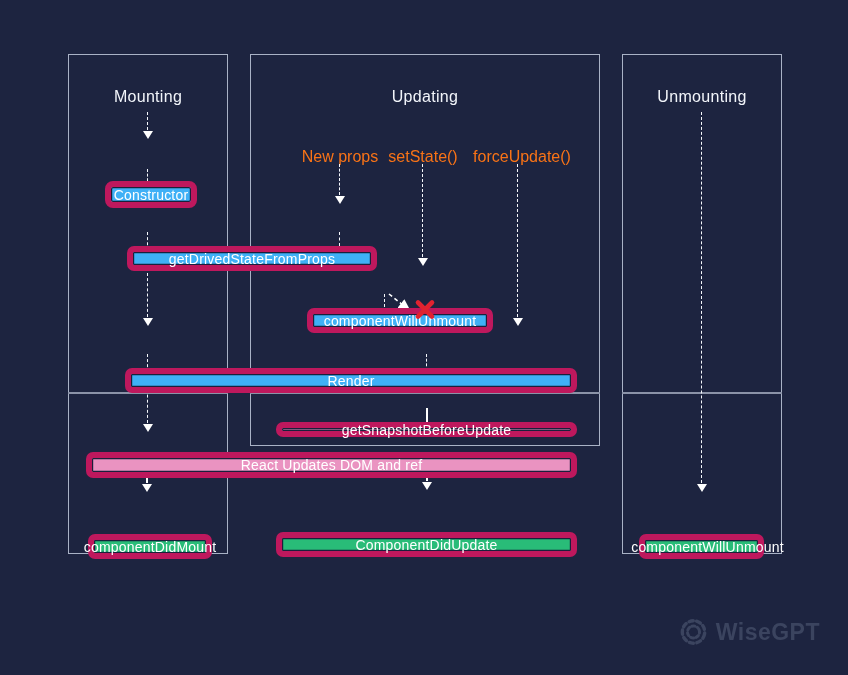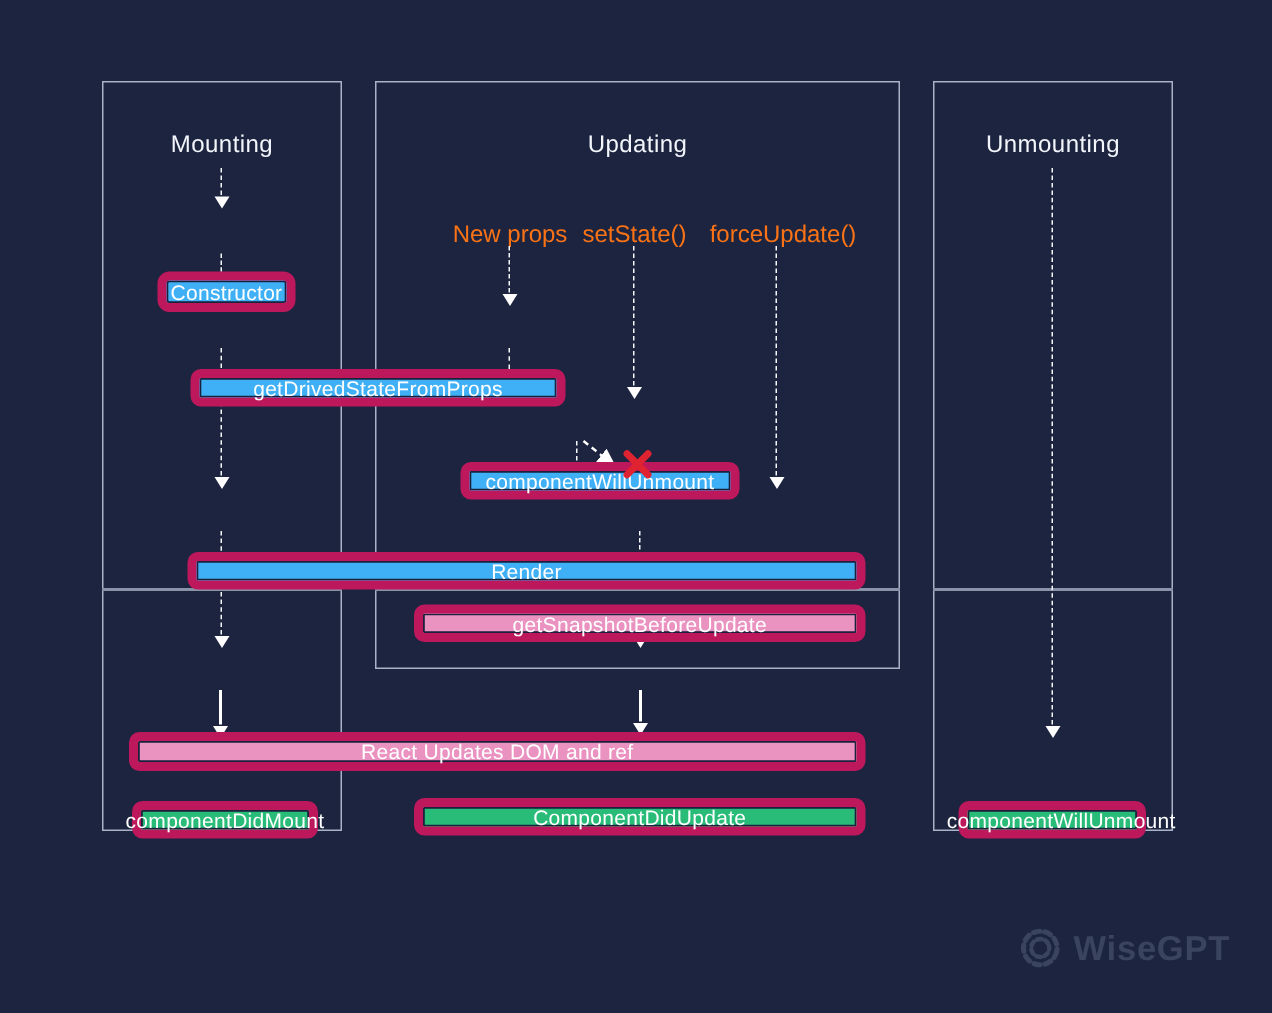--- a/index.html
+++ b/index.html
@@ -106,22 +106,22 @@
 
   <svg class="red-x" style="left:414px;top:299px;" width="22" height="21">
     <line x1="4" y1="3.5" x2="18" y2="17.5" stroke="#e02330" stroke-width="4.6" stroke-linecap="round"></line>
     <line x1="18" y1="3.5" x2="4" y2="17.5" stroke="#e02330" stroke-width="4.6" stroke-linecap="round"></line>
   </svg>
 
   <div class="node blue" style="left:105px;top:141px;width:92px;height:27px;border-radius:8px;">Constructor</div>
   <div class="node blue" style="left:127px;top:206px;width:250px;height:25px;">getDrivedStateFromProps</div>
   <div class="node blue" style="left:307px;top:268px;width:186px;height:25px;">componentWillUnmount</div>
   <div class="node blue" style="left:125px;top:328px;width:452px;height:25px;">Render</div>
-  <div class="node pink" style="left:276px;top:363px;width:301px;height:25px;">getSnapshotBeforeUpdate</div>
-  <div class="node pink" style="left:86px;top:448px;width:491px;height:26px;">React Updates DOM and ref</div>
+  <div class="node pink" style="left:276px;top:382px;width:301px;height:15px;">getSnapshotBeforeUpdate</div>
+  <div class="node pink" style="left:86px;top:412px;width:491px;height:26px;">React Updates DOM and ref</div>
   <div class="node green" style="left:88px;top:494px;width:124px;height:25px;">componentDidMount</div>
   <div class="node green" style="left:276px;top:492px;width:301px;height:25px;">ComponentDidUpdate</div>
   <div class="node green" style="left:639px;top:494px;width:125px;height:25px;padding-left:12px;">componentWillUnmount</div>
 
   <div class="brand">
     <svg width="31" height="34" viewBox="0 0 31 34">
       <g fill="none" stroke="#3b445f" stroke-linecap="round">
         <circle cx="15.5" cy="17" r="11.2" stroke-width="3.4" stroke-dasharray="4.2 3.4" transform="rotate(12 15.5 17)"></circle>
         <circle cx="15.5" cy="17" r="6" stroke-width="3" stroke-dasharray="3 2.6" transform="rotate(-20 15.5 17)"></circle>
       </g>

